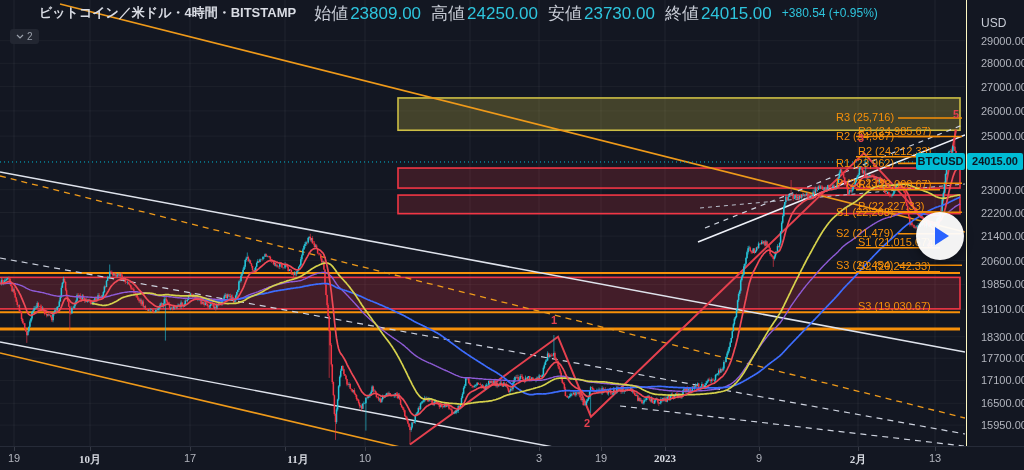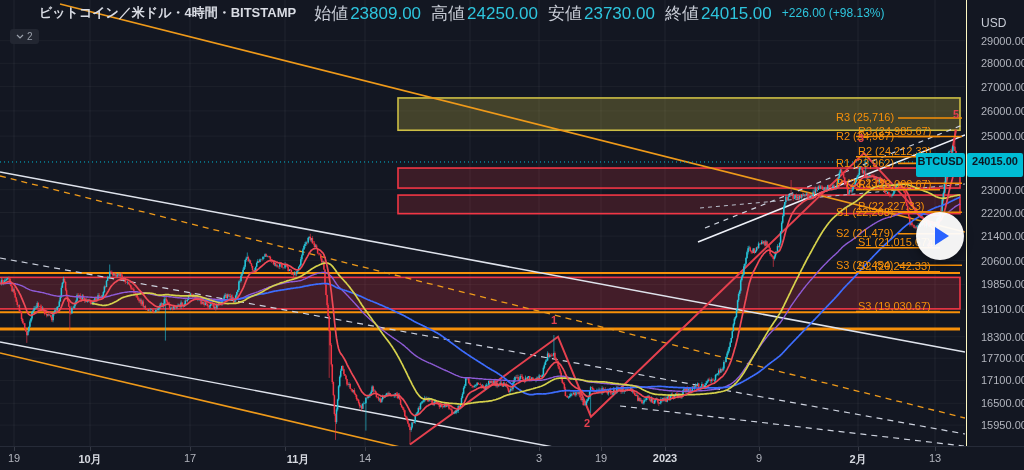--- a/index.html
+++ b/index.html
@@ -15,23 +15,23 @@
   .chip{position:absolute;top:29px;left:10px;height:15px;display:flex;align-items:center;gap:3px;
         background:#222631;border-radius:3px;padding:0 6px;z-index:30;cursor:pointer;}
   .chip span{font-size:10px;color:#9aa0ab;}
   .paxis{position:absolute;left:966px;top:0;bottom:23px;width:58px;background:#131722;
          border-left:1px solid #fef9c3;z-index:20;}
   .paxis .cur{position:absolute;top:16px;left:14px;font-size:12px;color:#c8ccd6;}
   .ptick{position:absolute;left:14px;font-size:11px;color:#b2b5be;}
   .taxis{position:absolute;left:0;right:0;bottom:0;height:23px;background:#131722;
          border-top:1px solid #262b38;z-index:20;}
   .ttick{position:absolute;top:5px;font-size:11px;color:#b2b5be;transform:translateX(-50%);}
-  .ttick.major{color:#d6d9e0;font-weight:bold;}
+  .ttick.major{color:#d6d9e0;font-weight:bold;font-family:Liberation Serif, serif;}
   .tmark{position:absolute;top:0;width:1px;height:4px;background:#363a45;}
-  .badge{position:absolute;height:24px;background:#00bcd4;color:#0c1722;font-size:11px;
+  .badge{position:absolute;height:17px;background:#00bcd4;color:#0c1722;font-size:11px;
          font-weight:bold;text-align:center;line-height:17px;border-radius:2px;z-index:25;}
   .b-sym{left:916px;top:153px;width:49px;}
   .b-price{left:967px;top:153px;width:56px;}
   .play{position:absolute;left:916px;top:212px;width:48px;height:48px;border-radius:50%;
         background:rgba(255,255,255,0.95);z-index:40;cursor:pointer;box-shadow:0 2px 10px rgba(0,0,0,.45);}
   .play .tri{position:absolute;left:19px;top:15px;width:0;height:0;
         border-left:14px solid #2962ff;border-top:9px solid transparent;border-bottom:9px solid transparent;}
 </style>
 </head>
 <body>
@@ -153,21 +153,21 @@
         <text x="956" y="117.63550226759905" fill="#e5404e" font-size="11" font-weight="bold" text-anchor="middle">5</text>
       </g>
   </svg>
 
   <div class="hdr">
     <span class="title">ビットコイン／米ドル・4時間・BITSTAMP</span>
     <span class="oi"><span>始値</span><b>23809.00</b></span>
     <span class="oi"><span>高値</span><b>24250.00</b></span>
     <span class="oi"><span>安値</span><b>23730.00</b></span>
     <span class="oi"><span>終値</span><b>24015.00</b></span>
-    <span class="chg">+226.00 (+98.13%)</span>
+    <span class="chg">+380.54 (+0.95%)</span>
   </div>
 
   <div class="chip">
     <svg width="8" height="5">
       <polyline points="1,1 4,4 7,1" stroke="#9aa0ab" stroke-width="1.2" fill="none"></polyline>
     </svg>
     <span>2</span>
   </div>
 
   <div class="badge b-sym">BTCUSD</div>
@@ -198,21 +198,21 @@
   <div class="taxis">
       <div id="tticks">
         <div class="ttick" style="left: 14px;">19</div>
         <div class="tmark" style="left: 14px;"></div>
         <div class="ttick major" style="left: 90px;">10月</div>
         <div class="tmark" style="left: 90px;"></div>
         <div class="ttick" style="left: 190px;">17</div>
         <div class="tmark" style="left: 190px;"></div>
         <div class="ttick major" style="left: 285px; margin-left: 13px;">11月</div>
         <div class="tmark" style="left: 285px;"></div>
-        <div class="ttick" style="left: 365px;">14</div>
+        <div class="ttick" style="left: 365px;">10</div>
         <div class="tmark" style="left: 365px;"></div>
         <div class="ttick major" style="left: 470px; margin-top: 41px;">12月</div>
         <div class="tmark" style="left: 470px;"></div>
         <div class="ttick" style="left: 539px;">3</div>
         <div class="tmark" style="left: 539px;"></div>
         <div class="ttick" style="left: 601px;">19</div>
         <div class="tmark" style="left: 601px;"></div>
         <div class="ttick major" style="left: 665px;">2023</div>
         <div class="tmark" style="left: 665px;"></div>
         <div class="ttick" style="left: 759px;">9</div>

